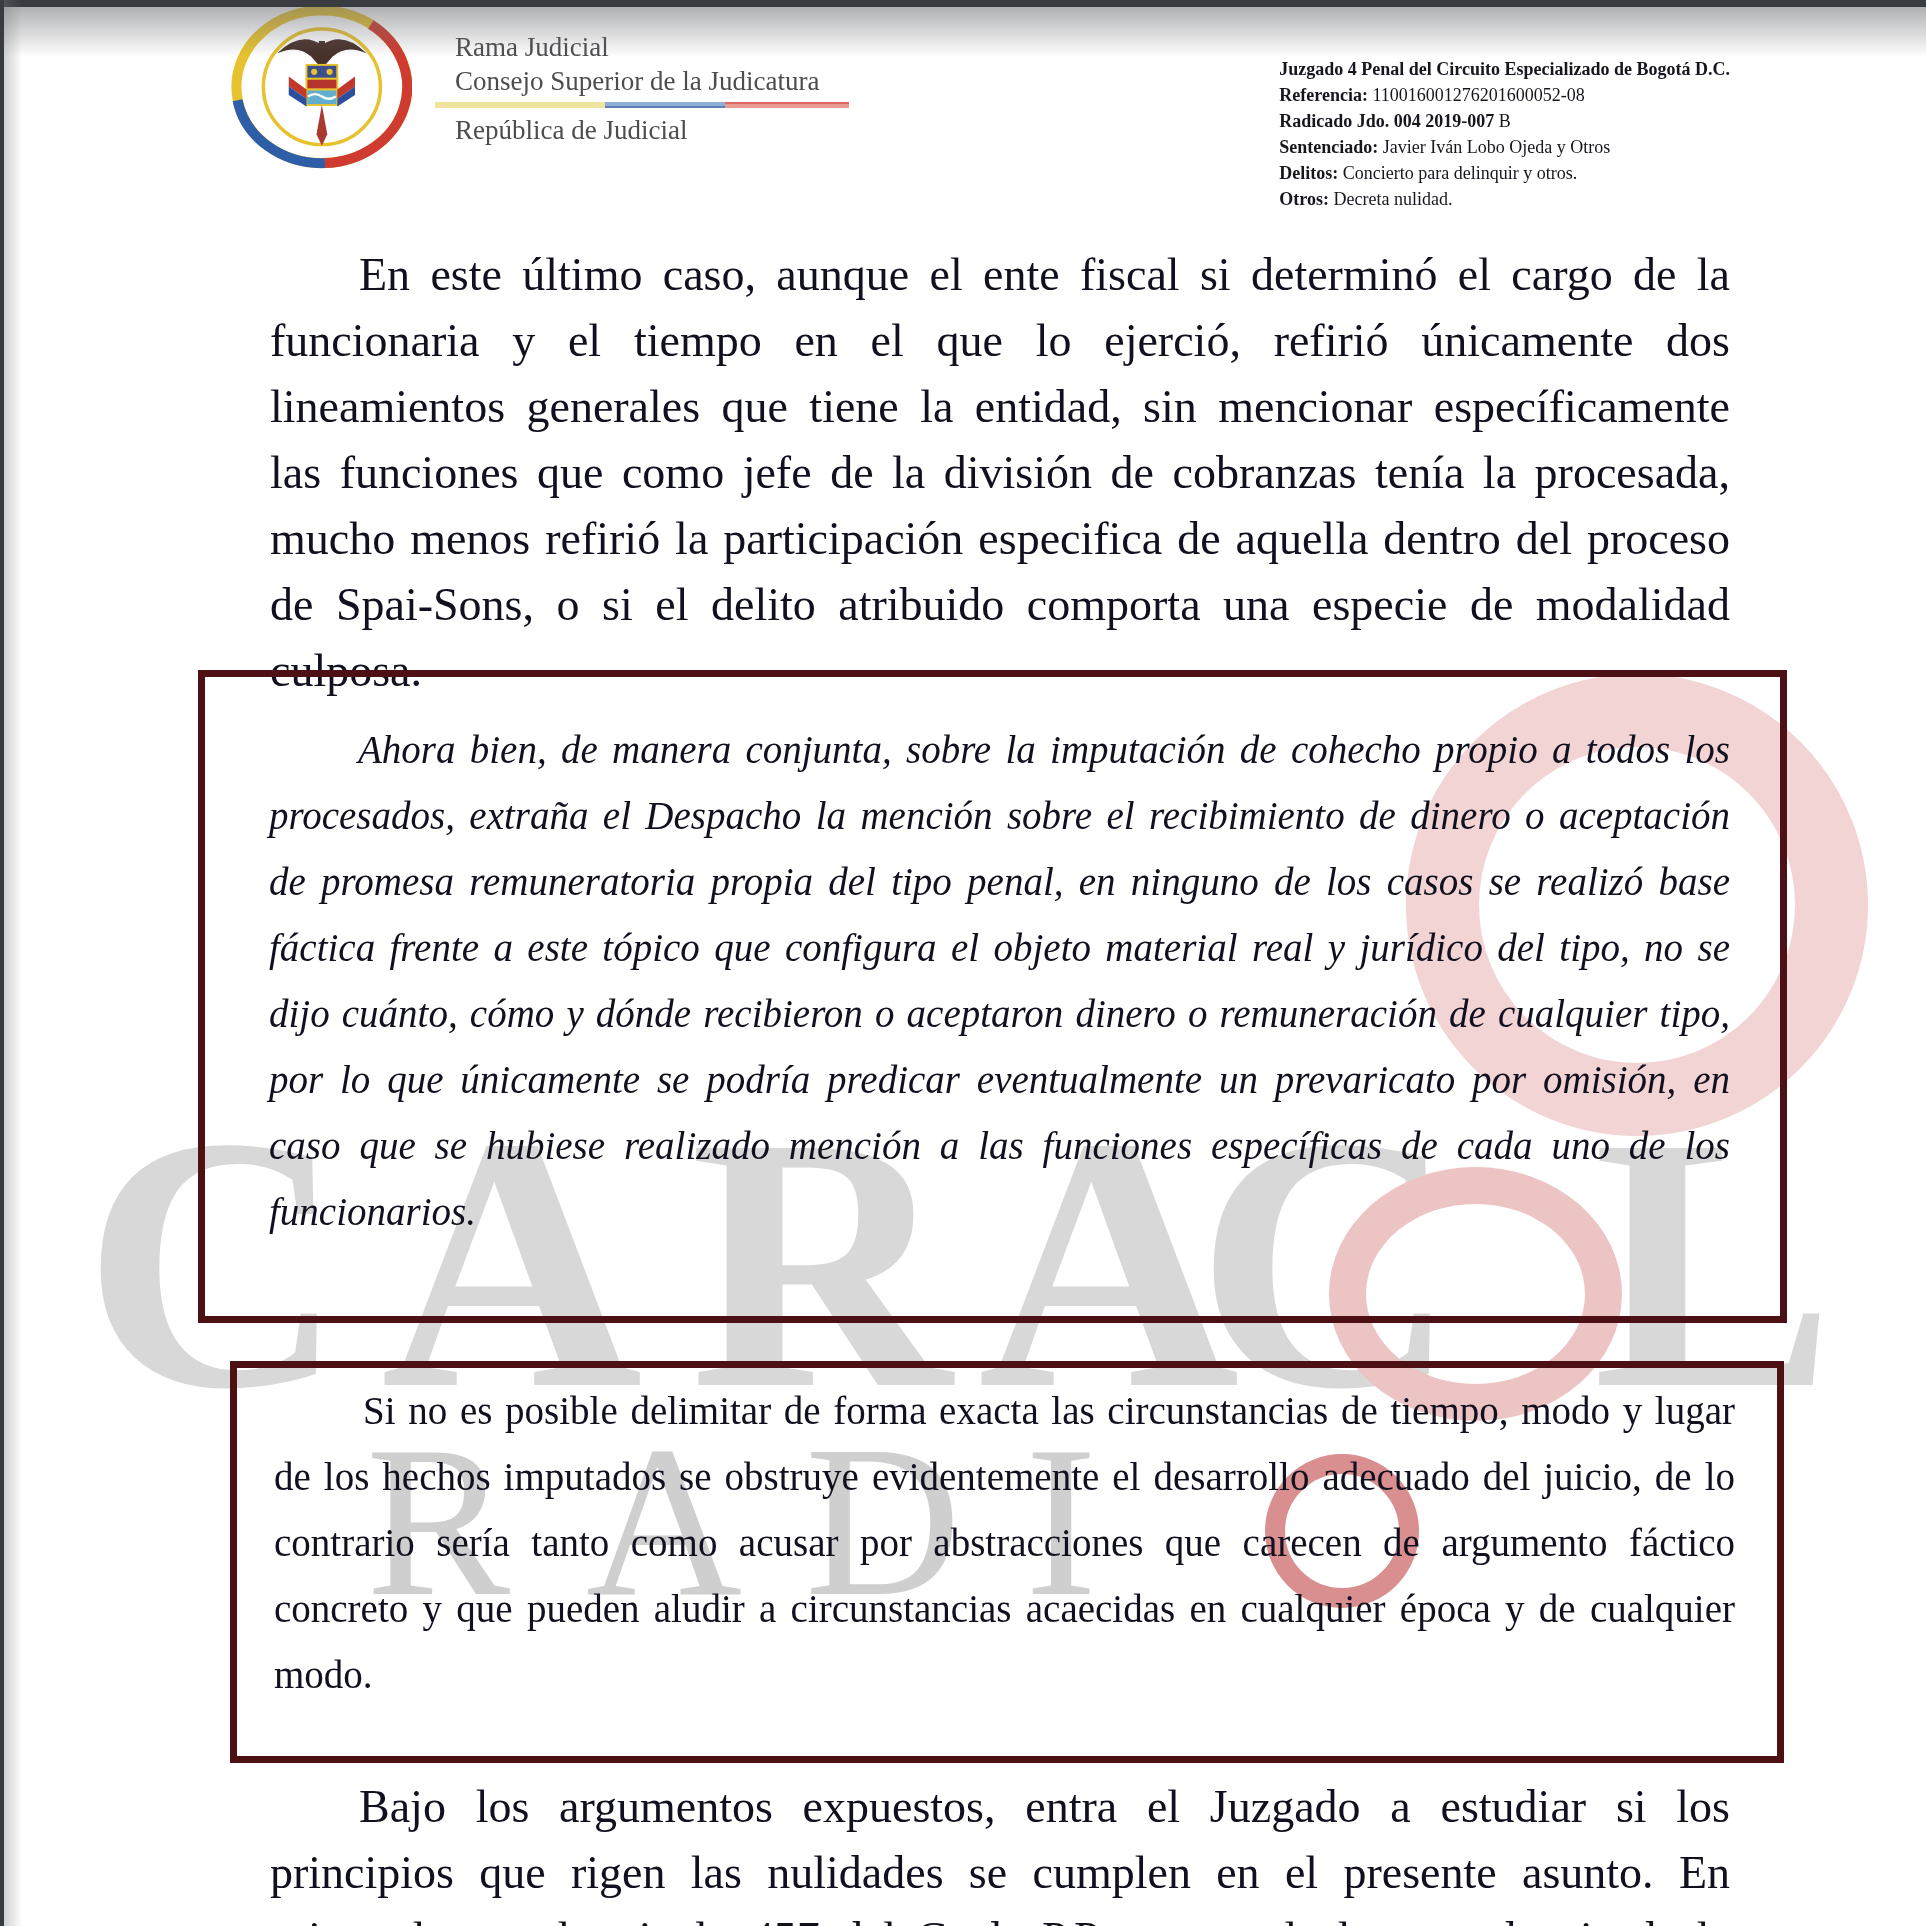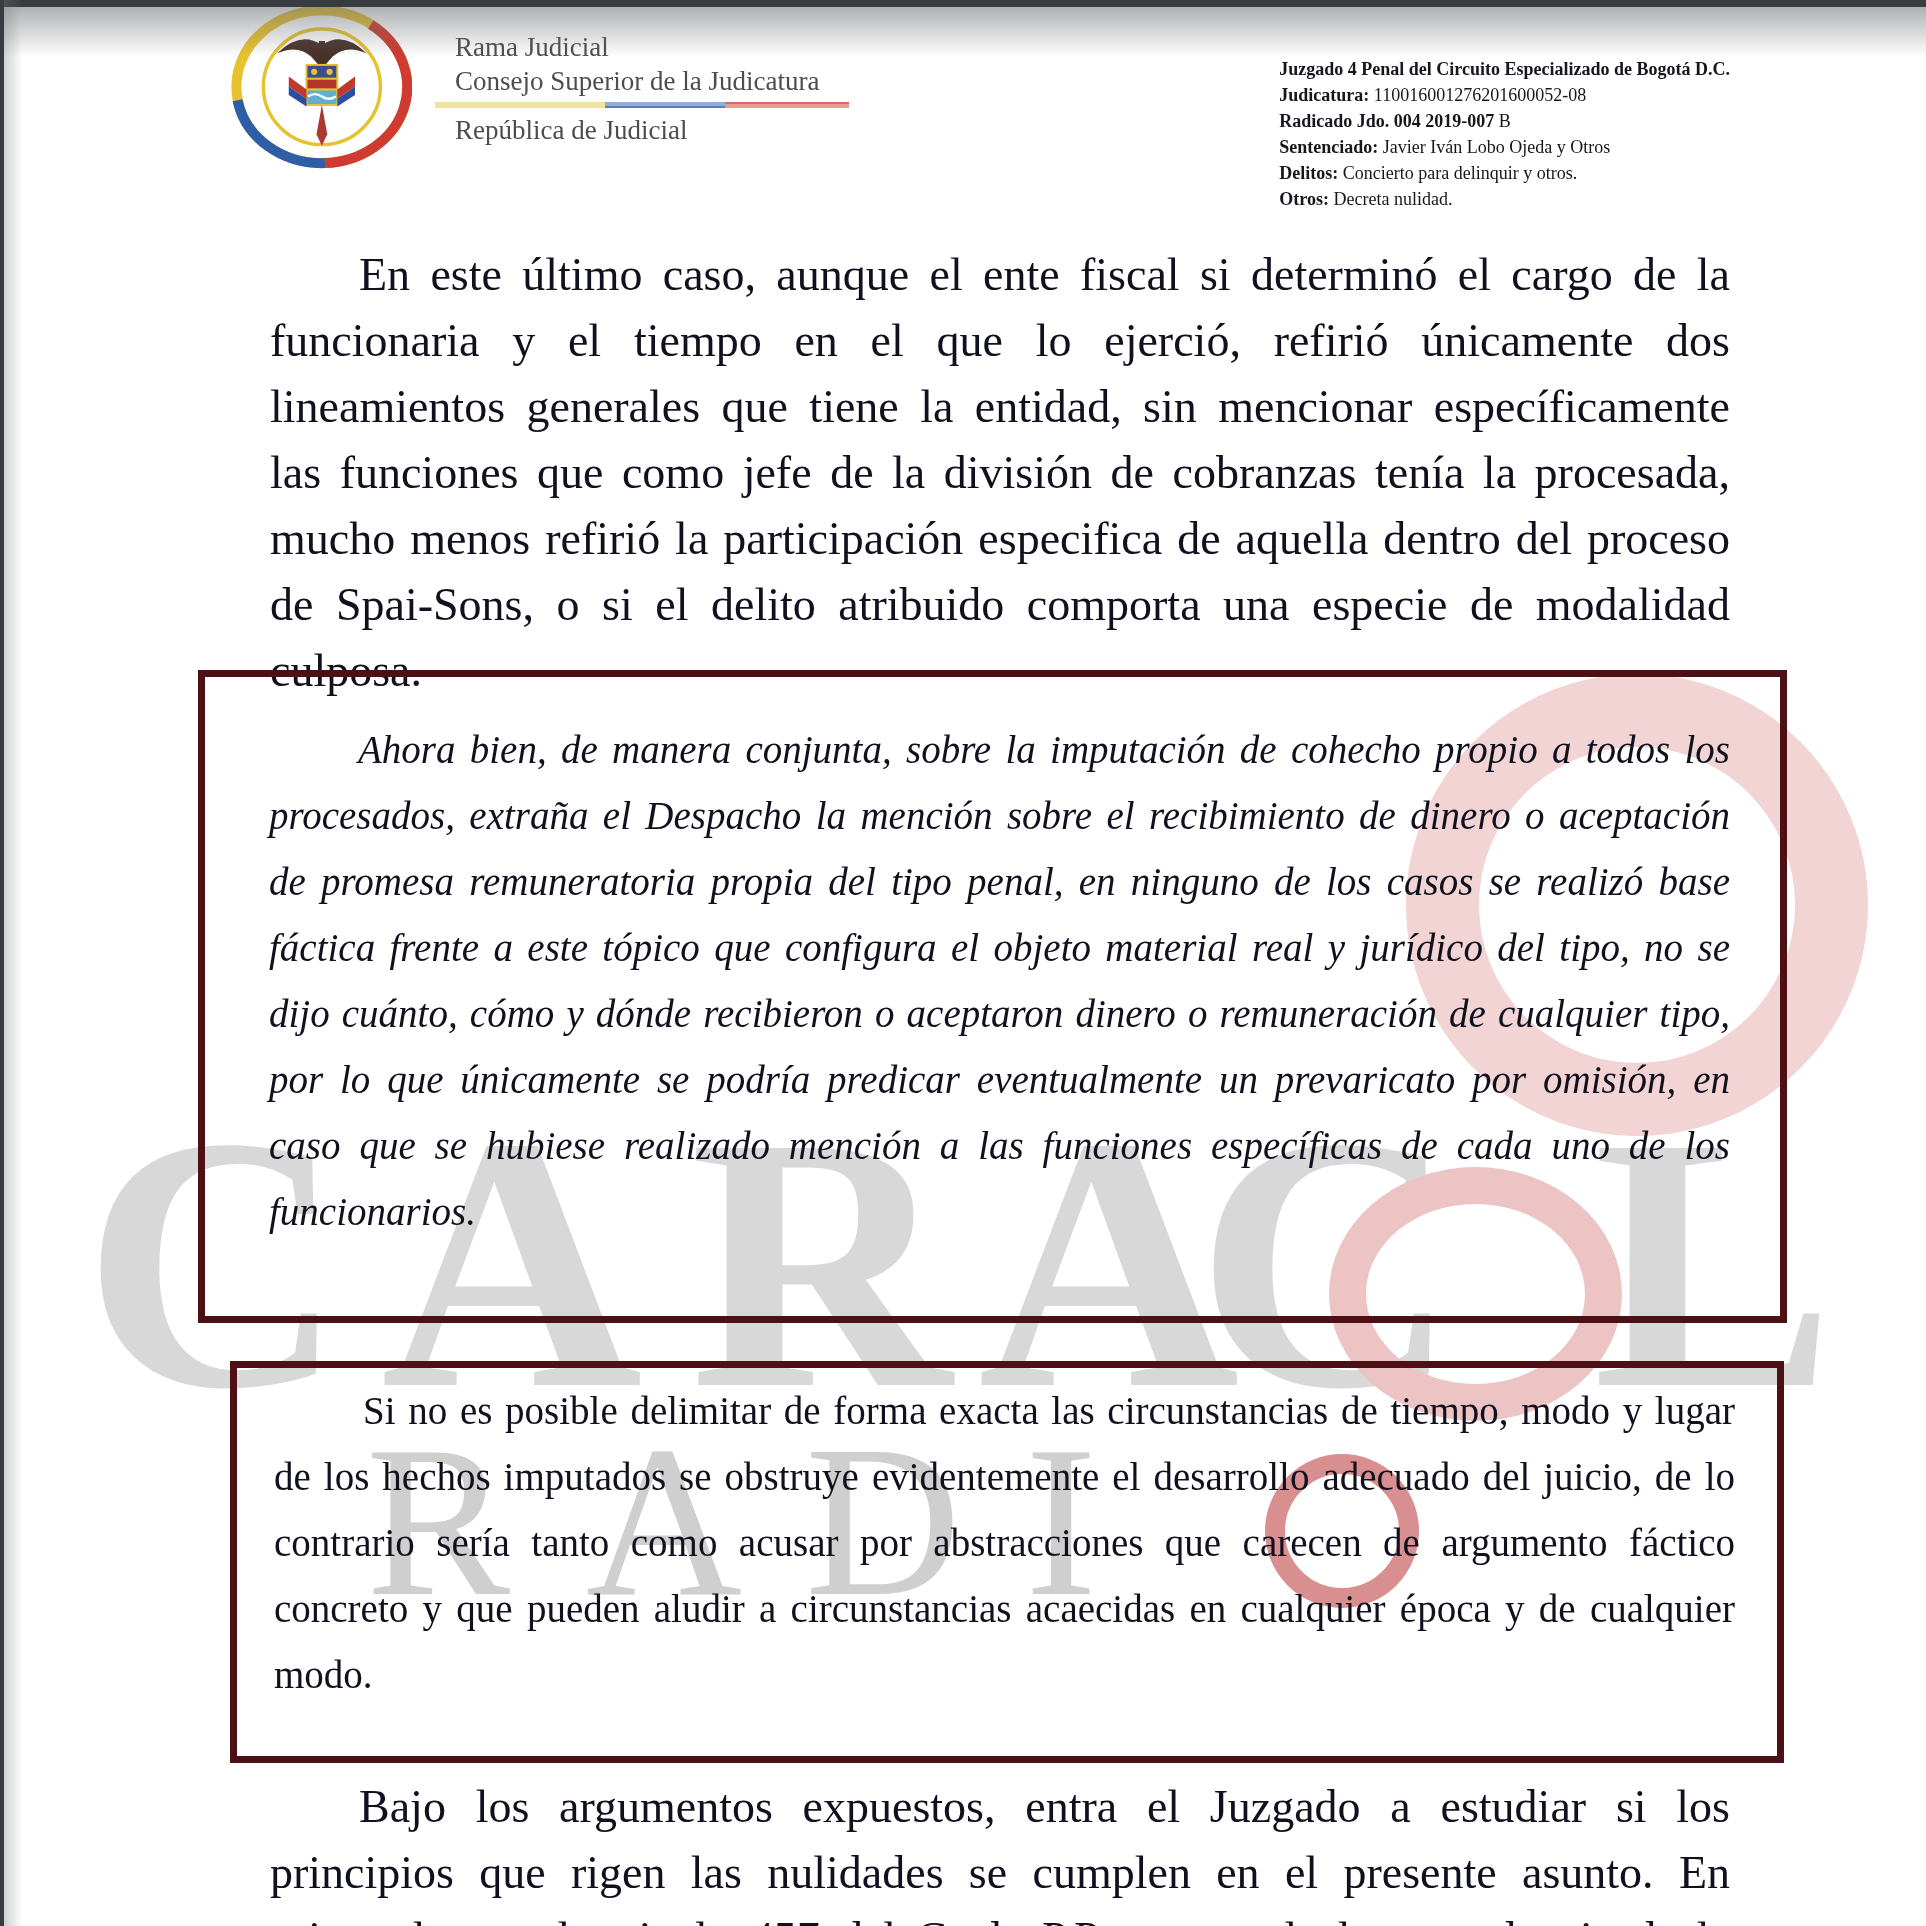--- a/index.html
+++ b/index.html
@@ -114,21 +114,21 @@
   <div class="org org-line2">Consejo Superior de la Judicatura</div>
   <div class="flag-rule">
     <div class="f-y"></div>
     <div class="f-b"></div>
     <div class="f-r"></div>
   </div>
   <div class="org org-line3">República de Judicial</div>
 
   <div class="case-block">
     <div><span class="lbl">Juzgado 4 Penal del Circuito Especializado de Bogotá D.C.</span></div>
-    <div><span class="lbl">Judicatura:</span><span> 110016001276201600052-08</span></div>
+    <div><span class="lbl">Referencia:</span><span> 110016001276201600052-08</span></div>
     <div><span class="lbl">Radicado Jdo. 004 2019-007</span><span> B</span></div>
     <div><span class="lbl">Sentenciado:</span><span> Javier Iván Lobo Ojeda y Otros</span></div>
     <div><span class="lbl">Delitos:</span><span> Concierto para delinquir y otros.</span></div>
     <div><span class="lbl">Otros:</span><span> Decreta nulidad.</span></div>
   </div>
 
   <div class="para p1">En este último caso, aunque el ente fiscal si determinó el cargo de la funcionaria y el tiempo en el que lo ejerció, refirió únicamente dos lineamientos generales que tiene la entidad, sin mencionar específicamente las funciones que como jefe de la división de cobranzas tenía la procesada, mucho menos refirió la participación especifica de aquella dentro del proceso de Spai-Sons, o si el delito atribuido comporta una especie de modalidad culposa.</div>
 
   <div class="hl-box box1">
     <div class="para-in">Ahora bien, de manera conjunta, sobre la imputación de cohecho propio a todos los procesados, extraña el Despacho la mención sobre el recibimiento de dinero o aceptación de promesa remuneratoria propia del tipo penal, en ninguno de los casos se realizó base fáctica frente a este tópico que configura el objeto material real y jurídico del tipo, no se dijo cuánto, cómo y dónde recibieron o aceptaron dinero o remuneración de cualquier tipo, por lo que únicamente se podría predicar eventualmente un prevaricato por omisión, en caso que se hubiese realizado mención a las funciones específicas de cada uno de los funcionarios.</div>

